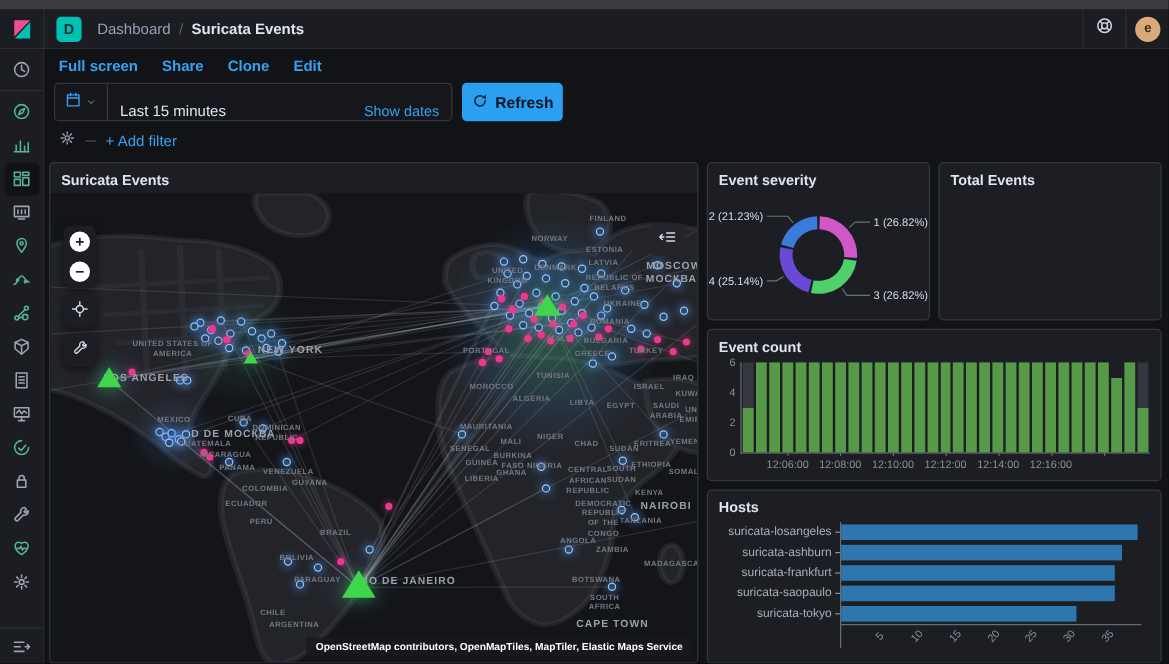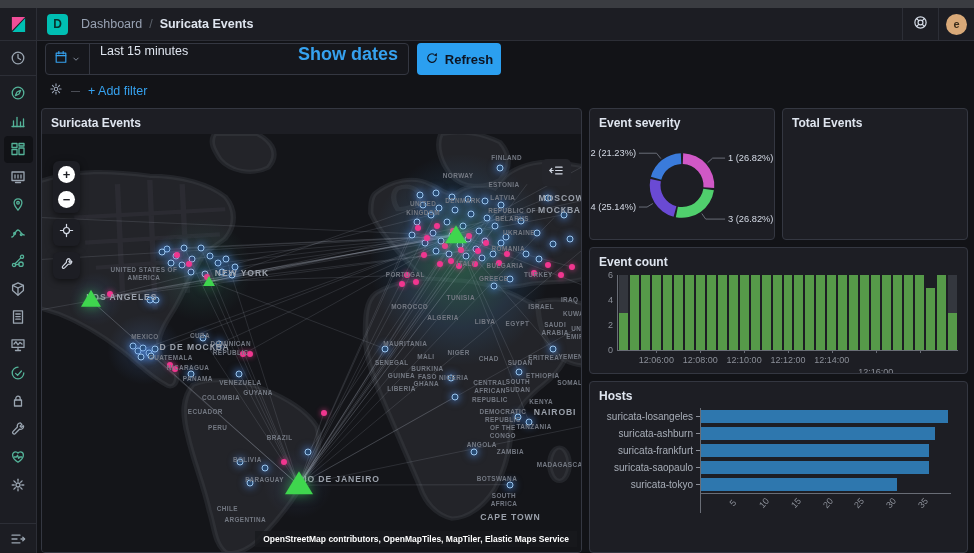--- a/index.html
+++ b/index.html
@@ -37,27 +37,27 @@
   .links-row span { cursor:pointer; }
   .query-row { display:flex; gap:8px; padding:2px 8px 4px 8px; align-items:center; }
   .search-combo { flex:1; display:flex; align-items:center; height:32px; background:#16171c;
     border:1px solid #343741; border-radius:4px; overflow:hidden; }
   .filters-btn { height:100%; display:flex; align-items:center; padding:0 12px; background:#25262c;
     border-right:1px solid #343741; color:#dfe5ef; font-size:12px; font-weight:700; cursor:pointer; }
   .search-input { flex:1; background:transparent; border:none; outline:none; color:#dfe5ef; font-size:13px;
     padding:0 10px; font-family:inherit; }
   .search-input::placeholder { color:#81868f; }
   .kql { padding:0 10px; color:var(--accent,#36a2ef); font-size:12.5px; font-weight:600; cursor:pointer; }
-  .date-combo { width:364px; display:flex; align-items:flex-start; height:32px; background:#16171c;
+  .date-combo { width:332px; display:flex; align-items:flex-end; height:32px; background:#16171c;
     border:1px solid #343741; border-radius:4px; }
   .cal-btn { display:flex; align-items:center; gap:3px; padding:0 8px; height:100%;
     border-right:1px solid #343741; color:var(--accent,#36a2ef); cursor:pointer; }
   .chev { color:#98a2b3; display:flex; }
   .time-text { flex:1; padding:0 10px; color:#dfe5ef; font-size:12.5px; cursor:pointer; }
-  .show-dates { padding:0 10px; color:var(--accent,#36a2ef); font-size:18px; font-weight:700; cursor:pointer; }
+  .show-dates { padding:0 10px; color:var(--accent,#36a2ef); font-size:12px; font-weight:400; cursor:pointer; }
   .refresh-btn { width:84px; height:32px; border:none; border-radius:4px; background:var(--refresh-bg,#2b9ff0);
     color:#0d1422; display:flex; align-items:center; justify-content:center; gap:6px; font-size:13px;
     font-weight:600; font-family:inherit; cursor:pointer; }
   .filter-row { display:flex; align-items:center; gap:8px; padding:3px 12px 6px; color:#98a2b3; }
   .filter-dash { width:9px; height:1px; background:#4a4d55; }
   .add-filter { color:var(--accent,#36a2ef); font-size:12.5px; cursor:pointer; }
   .panels { flex:1; display:flex; gap:7px; padding:2px 6px 0 4px; min-height:0; }
   .panel { background:var(--panel-bg,#1d1e24); border:1px solid var(--panel-border,#343741); border-radius:4px;
     position:relative; overflow:hidden; }
   .panel-title { padding:7px 9px 5px; font-size:12px; font-weight:700; color:#dfe5ef; }
@@ -292,20 +292,26 @@
           <path d="M2 4.2h8"></path>
           <path d="M2 8h5"></path>
           <path d="M2 11.8h8"></path>
           <path d="M11 8h3.5"></path>
           <path d="M12.8 6.2 14.6 8l-1.8 1.8"></path>
         </svg>
       </div>
     </aside>
 
   <main class="content">
+    <div class="links-row">
+      <span>Full screen</span>
+      <span>Share</span>
+      <span>Clone</span>
+      <span>Edit</span>
+    </div>
 
     <div class="query-row">
       <div class="date-combo">
         <div class="cal-btn">
           <span id="cal-ic"><svg width="14" height="14" viewBox="0 0 16 16" fill="none" stroke="currentColor" stroke-width="1.3" stroke-linecap="round" stroke-linejoin="round">
                 <path d="M2.5 3.5h11V14h-11z"></path>
                 <path d="M2.5 6.5h11"></path>
                 <path d="M5.5 1.8v2.6"></path>
                 <path d="M10.5 1.8v2.6"></path>
               </svg></span>
@@ -749,21 +755,21 @@
               <div class="ec-xlab" style="left: 11.2903%;">12:06:00</div>
               <div class="ec-xtick" style="left: 11.2903%;"></div>
               <div class="ec-xlab" style="left: 24.1935%;">12:08:00</div>
               <div class="ec-xtick" style="left: 24.1935%;"></div>
               <div class="ec-xlab" style="left: 37.0968%;">12:10:00</div>
               <div class="ec-xtick" style="left: 37.0968%;"></div>
               <div class="ec-xlab" style="left: 50%;">12:12:00</div>
               <div class="ec-xtick" style="left: 50%;"></div>
               <div class="ec-xlab" style="left: 62.9032%;">12:14:00</div>
               <div class="ec-xtick" style="left: 62.9032%;"></div>
-              <div class="ec-xlab" style="left: 75.8065%; margin-top: 12px;">12:16:00</div>
+              <div class="ec-xlab" style="left: 75.8065%;">12:16:00</div>
               <div class="ec-xtick" style="left: 75.8065%;"></div>
               <div class="ec-xlab" style="left: 88.7097%; margin-top: 36px;">12:18:00</div>
               <div class="ec-xtick" style="left: 88.7097%;"></div>
             </div>
         </section>
         <section class="panel hosts-panel">
           <div class="panel-title">Hosts</div>
           <div class="hosts-wrap" id="hosts-wrap">
               <div class="hrow">
                 <div class="hlab">suricata-losangeles</div>

